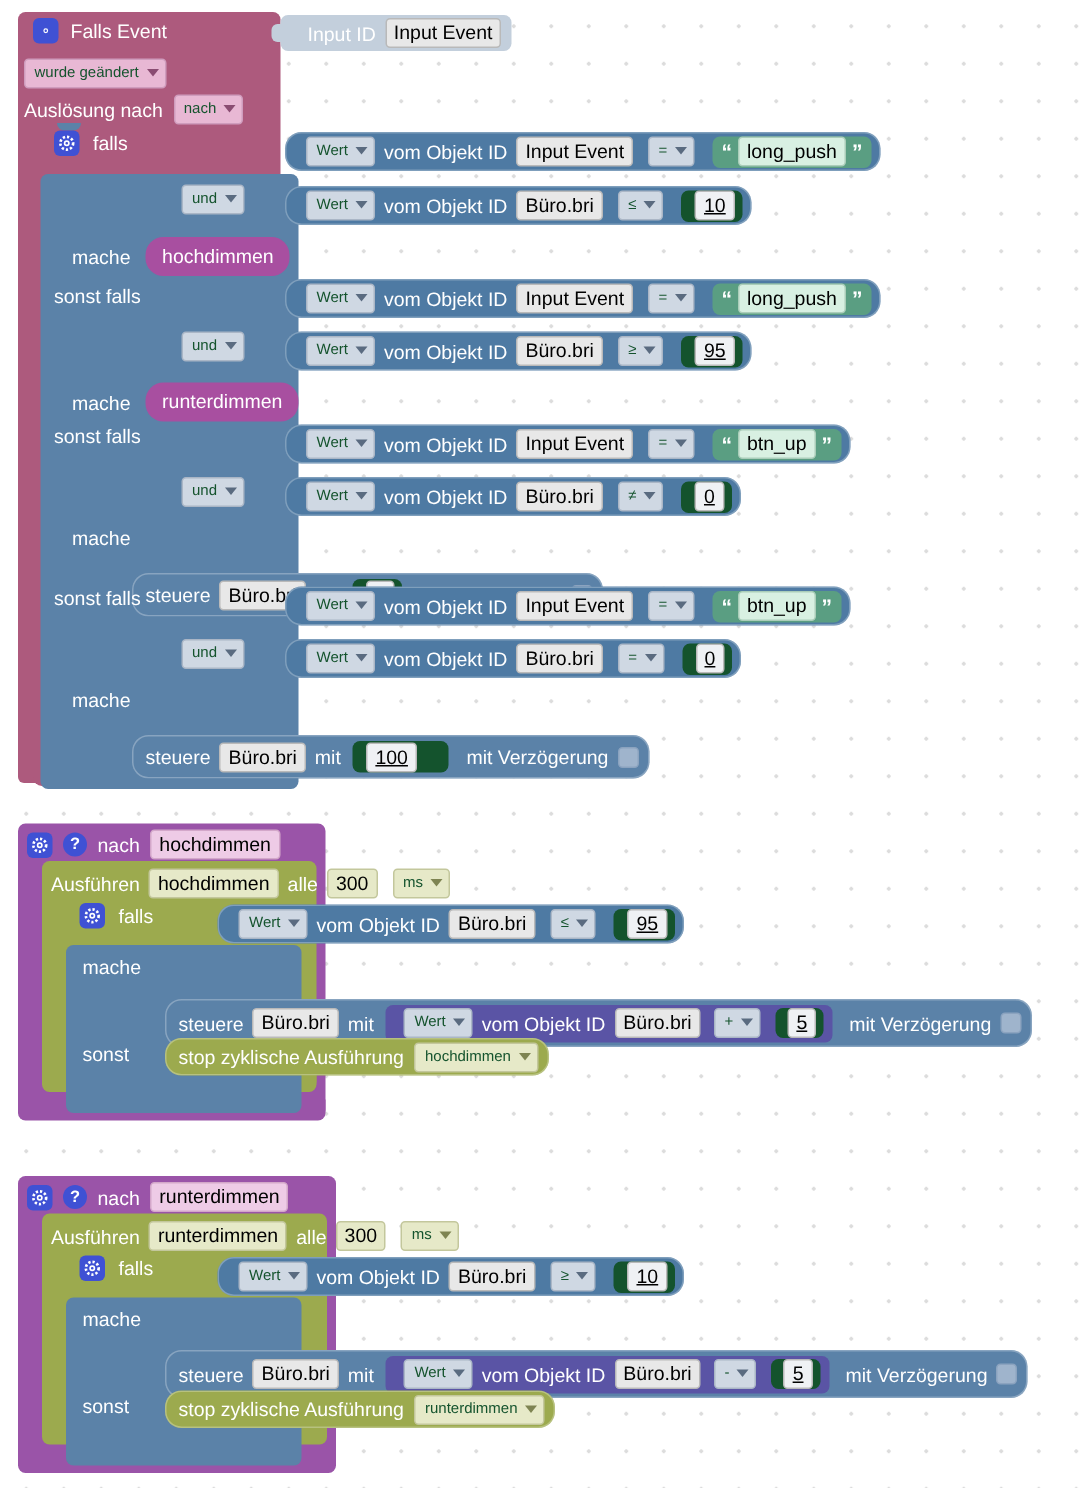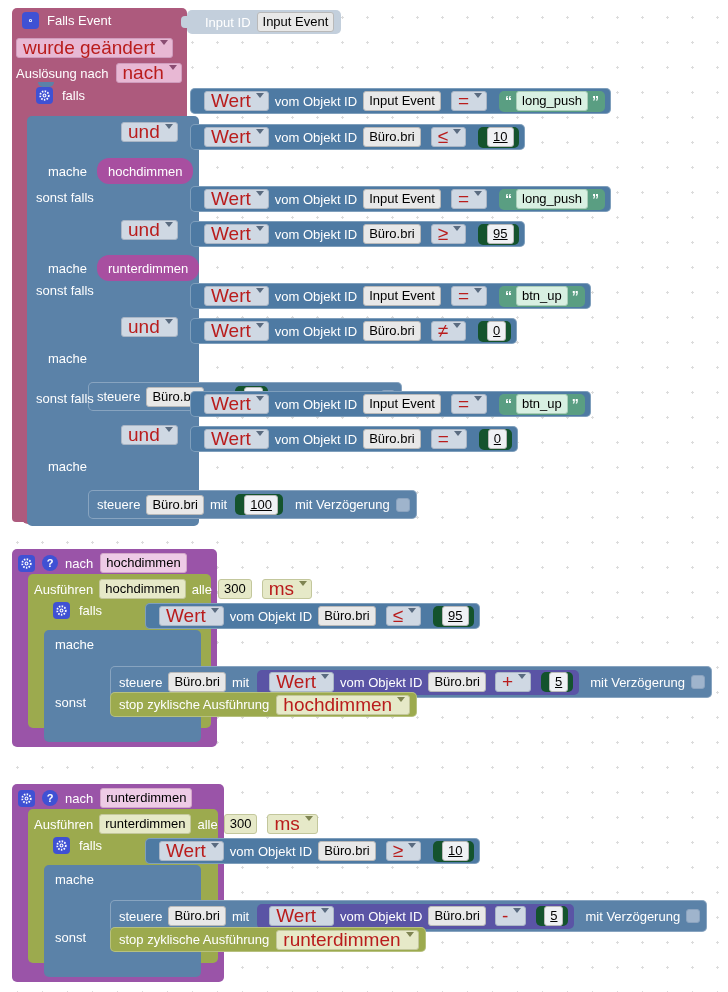--- a/index.html
+++ b/index.html
@@ -36,25 +36,26 @@
     line-height: 15px;
     white-space: nowrap;
   }
   .field-lt { background: #eff1f4; }
 
   
   .dd {
     background: #cfd8e3;
     border: 1px solid #aab6c6;
     border-radius: 3px;
-    color: #b91c1c;
-    font-size: 19px;
+    color: #14532d;
+    font-size: 10px;
     padding: 1px 4px 2px 6px;
     line-height: 15px;
     display: inline-flex;
+    align-items: center;
     gap: 5px;
     white-space: nowrap;
   }
   .dd .caret {
     width: 0; height: 0;
     border-left: 4px solid transparent;
     border-right: 4px solid transparent;
     border-top: 5px solid #5a6b80;
   }
   .dd-olive { background: #e6e9c8; border-color: #c3c79c; }
@@ -90,21 +91,21 @@
   .c-num     { background: #14532d; text-decoration: underline; }   
   .c-math    { background: #5a54a5; }   
   .c-proc    { background: #9a54a8; }   
   .c-timer   { background: #9caa4e; }   
   .c-callfn  { background: #a84fa0; }   
 
   .rnd { border-radius: 5px; }
   .pill { border-radius: 12px; }
 
   
-  .edge { box-shadow: inset 0 0 0 1px rgba(255,255,255,0.28); }
+  .edge { box-shadow: inset 0 0 0 1px rgba(255,255,255,0.28); border-radius: 11px; }
 </style>
 </head>
 <body>
 
 <div class="blk" style="left:12px; top:8px; width:175px; height:510px; background:#ad5a7d; border-radius:5px 5px 0 0;"></div>
 
 <div class="blk" style="left:12px; top:506px; width:175px; height:16px; background:#ad5a7d; border-radius:0 0 4px 4px;"></div>
 <div class="blk" style="left:22px; top:518px; width:16px; height:6px; background:#ad5a7d; border-radius:0 0 6px 6px;"></div>
 
 <div class="blk row" style="left:22px; top:12px; gap:8px;">
@@ -355,21 +356,21 @@
   </span>
 </div>
 
 <div class="blk row" style="left:48px; top:460px; gap:10px;">
   <span class="lbl">mache</span>
 </div>
 <div class="blk row c-ctrl rnd edge" style="left:88px; top:458px; height:29px; padding:0 7px 0 9px; gap:6px;">
   <span class="lbl">steuere</span>
   <span class="field">Büro.bri</span>
   <span class="lbl">mit</span>
-  <span class="row c-num rnd" style="height:21px; padding:0 5px 0 9px; margin-left:2px;">
+  <span class="row c-num rnd" style="height:21px; padding:0 21px 0 9px; margin-left:2px;">
     <span class="field field-lt">100</span>
   </span>
   <span class="lbl" style="margin-left:6px;">mit Verzögerung</span>
   <span class="cbox"></span>
 </div>
 
 <div class="blk c-proc" style="left:12px; top:549px; width:205px; height:196px; border-radius:5px;"></div>
 <div class="blk c-proc" style="left:12px; top:733px; width:205px; height:14px; border-radius:0 0 5px 5px;"></div>
 
 <div class="blk row" style="left:18px; top:553px; gap:7px;">

